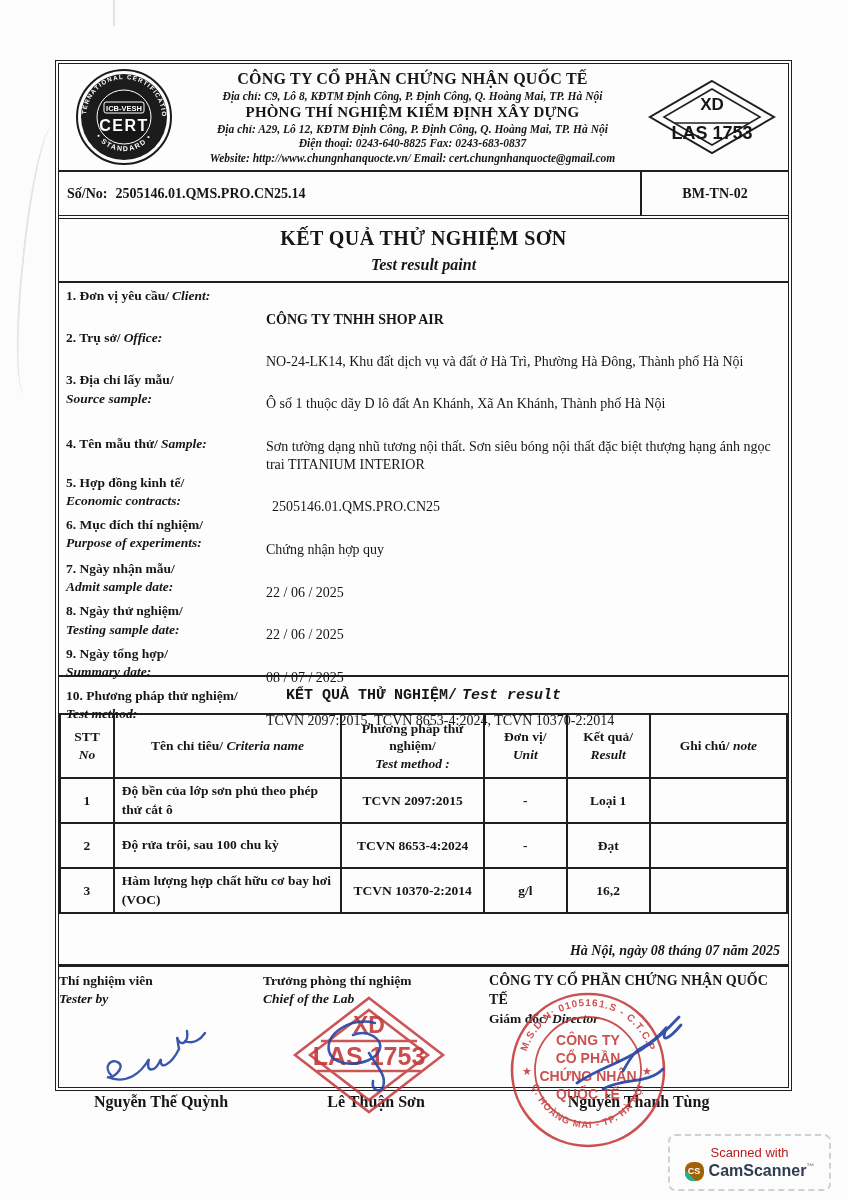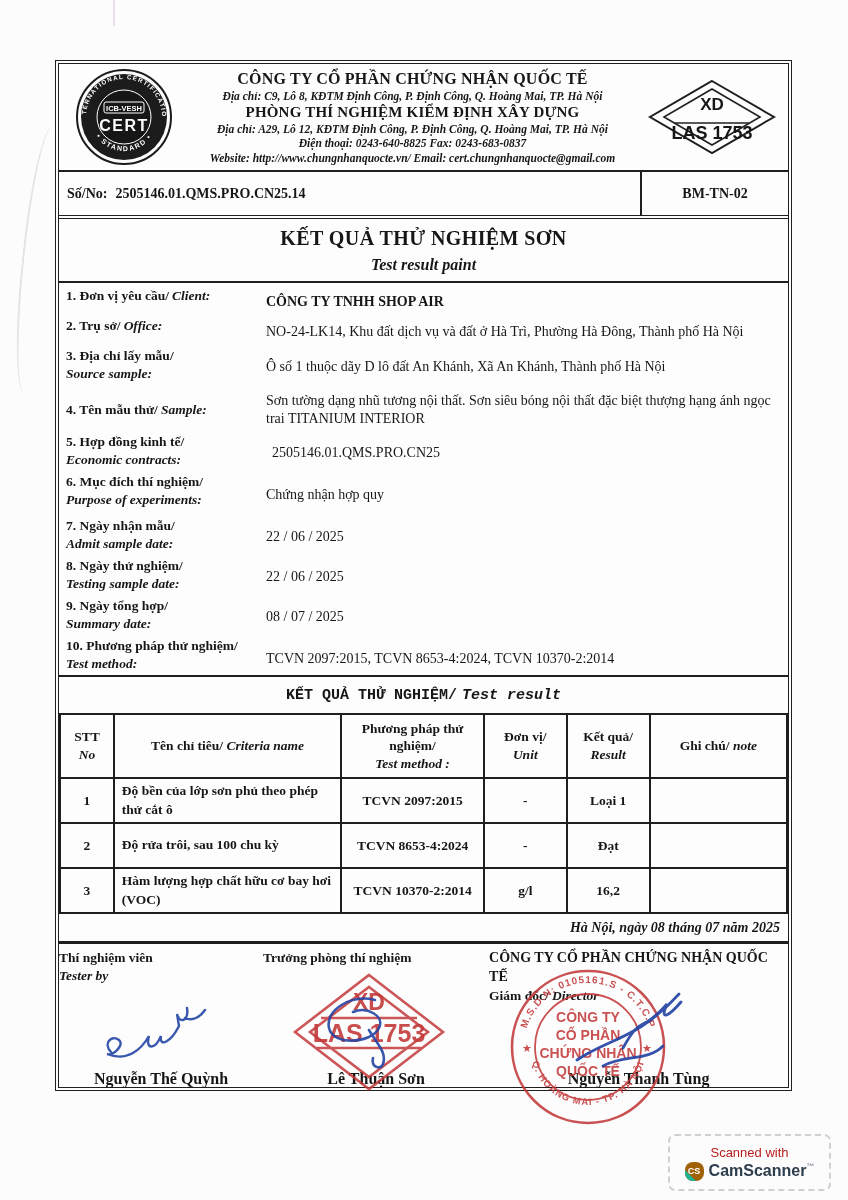--- a/index.html
+++ b/index.html
@@ -32,42 +32,42 @@
   .title-main { font-size:20px; font-weight:bold; letter-spacing:.4px; }
   .title-sub { font-size:16px; font-weight:bold; font-style:italic; margin-top:6px; }
 
   
   .fields { height:394px; border-bottom:2px solid #1f1f1f; padding-top:4px; }
   .field { display:flex; }
   .f-label { width:207px; padding-left:7px; font-weight:bold; font-size:13.5px; line-height:1.35; }
   .f-label .en { font-style:italic; }
   .field.one-line .en { margin-left:3px; }
   .field.two-line .en { display:block; }
-  .f-value { flex:1; font-size:14px; padding-right:10px; line-height:1.3; display:flex; align-items:center; }
+  .f-value { flex:1; font-size:14px; padding-right:10px; line-height:1.3; display:flex; align-items:center;margin-top:24px; }
   .f-value.v-bold { font-weight:bold; }
   .h30{min-height:30px;} .h40{min-height:40px;} .h44{min-height:44px;} .h46{min-height:46px;}
 
   
   .result-title { height:36px; display:flex; align-items:center; justify-content:center;
     font-size:15px; font-weight:bold; gap:5px;font-family:Liberation Mono, monospace; }
   .result-title .en { font-style:italic; }
 
   table { width:100%; border-collapse:collapse; table-layout:fixed; }
   th,td { border:2px solid #1f1f1f; font-size:13.5px; font-weight:bold; padding:2px 4px; }
   th { text-align:center; line-height:1.3; }
   th .en, td .en { font-style:italic; }
   thead tr { height:64px; }
   tbody tr { height:45px; }
   td { text-align:center; }
   td.crit { text-align:left; padding-left:7px; line-height:1.35; }
   col.c1{width:7.4%} col.c2{width:31.3%} col.c3{width:19.6%} col.c4{width:11.4%} col.c5{width:11.4%} col.c6{width:18.9%}
 
   .date-row { height:30px; display:flex; align-items:center; justify-content:flex-end;
     padding-right:8px; font-weight:bold; font-style:italic; font-size:14px;
-    border-bottom:3px solid #1f1f1f; }
+    border-bottom:3px solid #1f1f1f;margin-top:23px; }
 
   
   .sigs { position:relative; height:152px; overflow:visible; }
   .sig-titles { display:flex; padding-top:5px; text-align:left; font-size:13.5px; font-weight:bold; line-height:1.35; }
   .sig-col1{width:28%} .sig-col2{width:31%} .sig-col3{width:41%}
   .sig-en { font-style:italic; }
   .sig-names { position:absolute; left:0; bottom:8px; width:100%; display:flex;
     text-align:center; font-weight:bold; font-size:16px; }
   .sig-art { position:absolute; }
 
@@ -248,20 +248,21 @@
   <div class="date-row">Hà Nội, ngày 08 tháng 07 năm 2025</div>
 
   <div class="sigs">
     <div class="sig-titles">
       <div class="sig-col1">
         <div>Thí nghiệm viên</div>
         <div class="sig-en">Tester by</div>
       </div>
       <div class="sig-col2">
         <div>Trưởng phòng thí nghiệm</div>
+        <div class="sig-en">Chief of the Lab</div>
       </div>
       <div class="sig-col3">
         <div style="font-size:14px">CÔNG TY CỔ PHẦN CHỨNG NHẬN QUỐC TẾ</div>
         <div><span>Giám đốc/</span> <span class="sig-en">Director</span></div>
       </div>
     </div>
 
     <svg class="sig-art" style="left:38px; top:48px;" width="150" height="78" viewBox="0 0 150 78">
       <g fill="none" stroke="#2545a5" stroke-width="2.4" stroke-linecap="round" opacity="0.9">
         <path d="M14,60 C6,52 14,42 22,48 C28,53 16,64 10,62 C30,70 44,58 52,44 C48,58 58,58 64,44 C62,56 74,50 82,34 L80,22 C83,33 92,28 90,16 M88,26 C96,30 104,24 108,18"></path>

